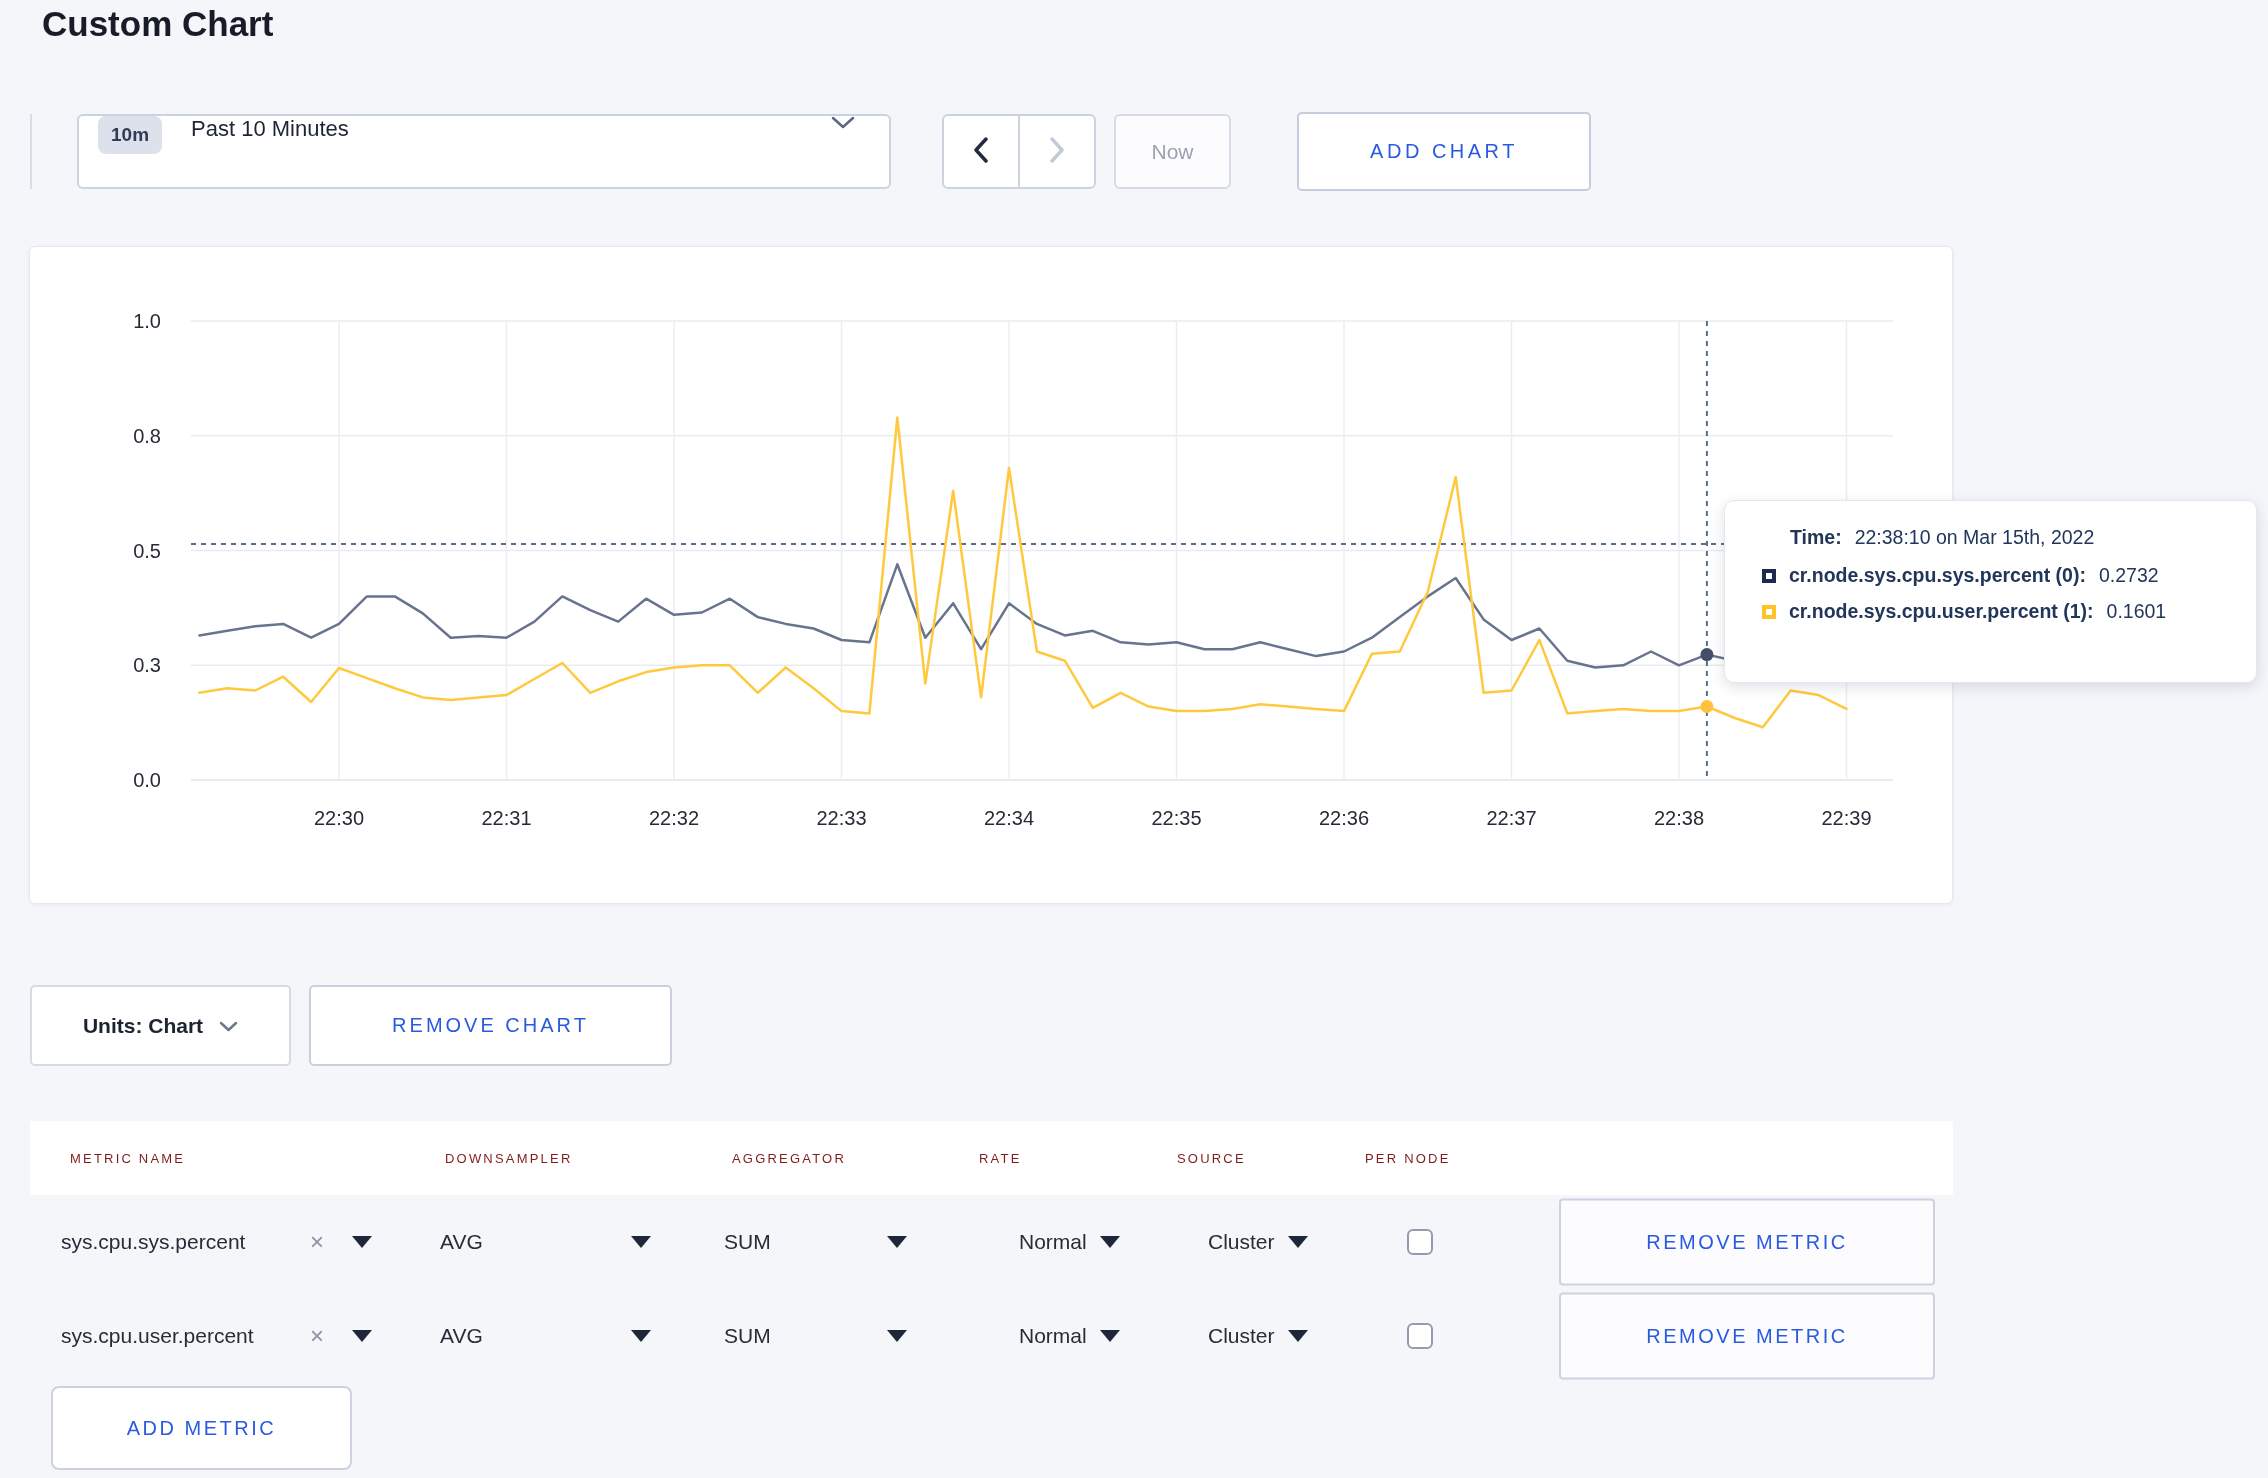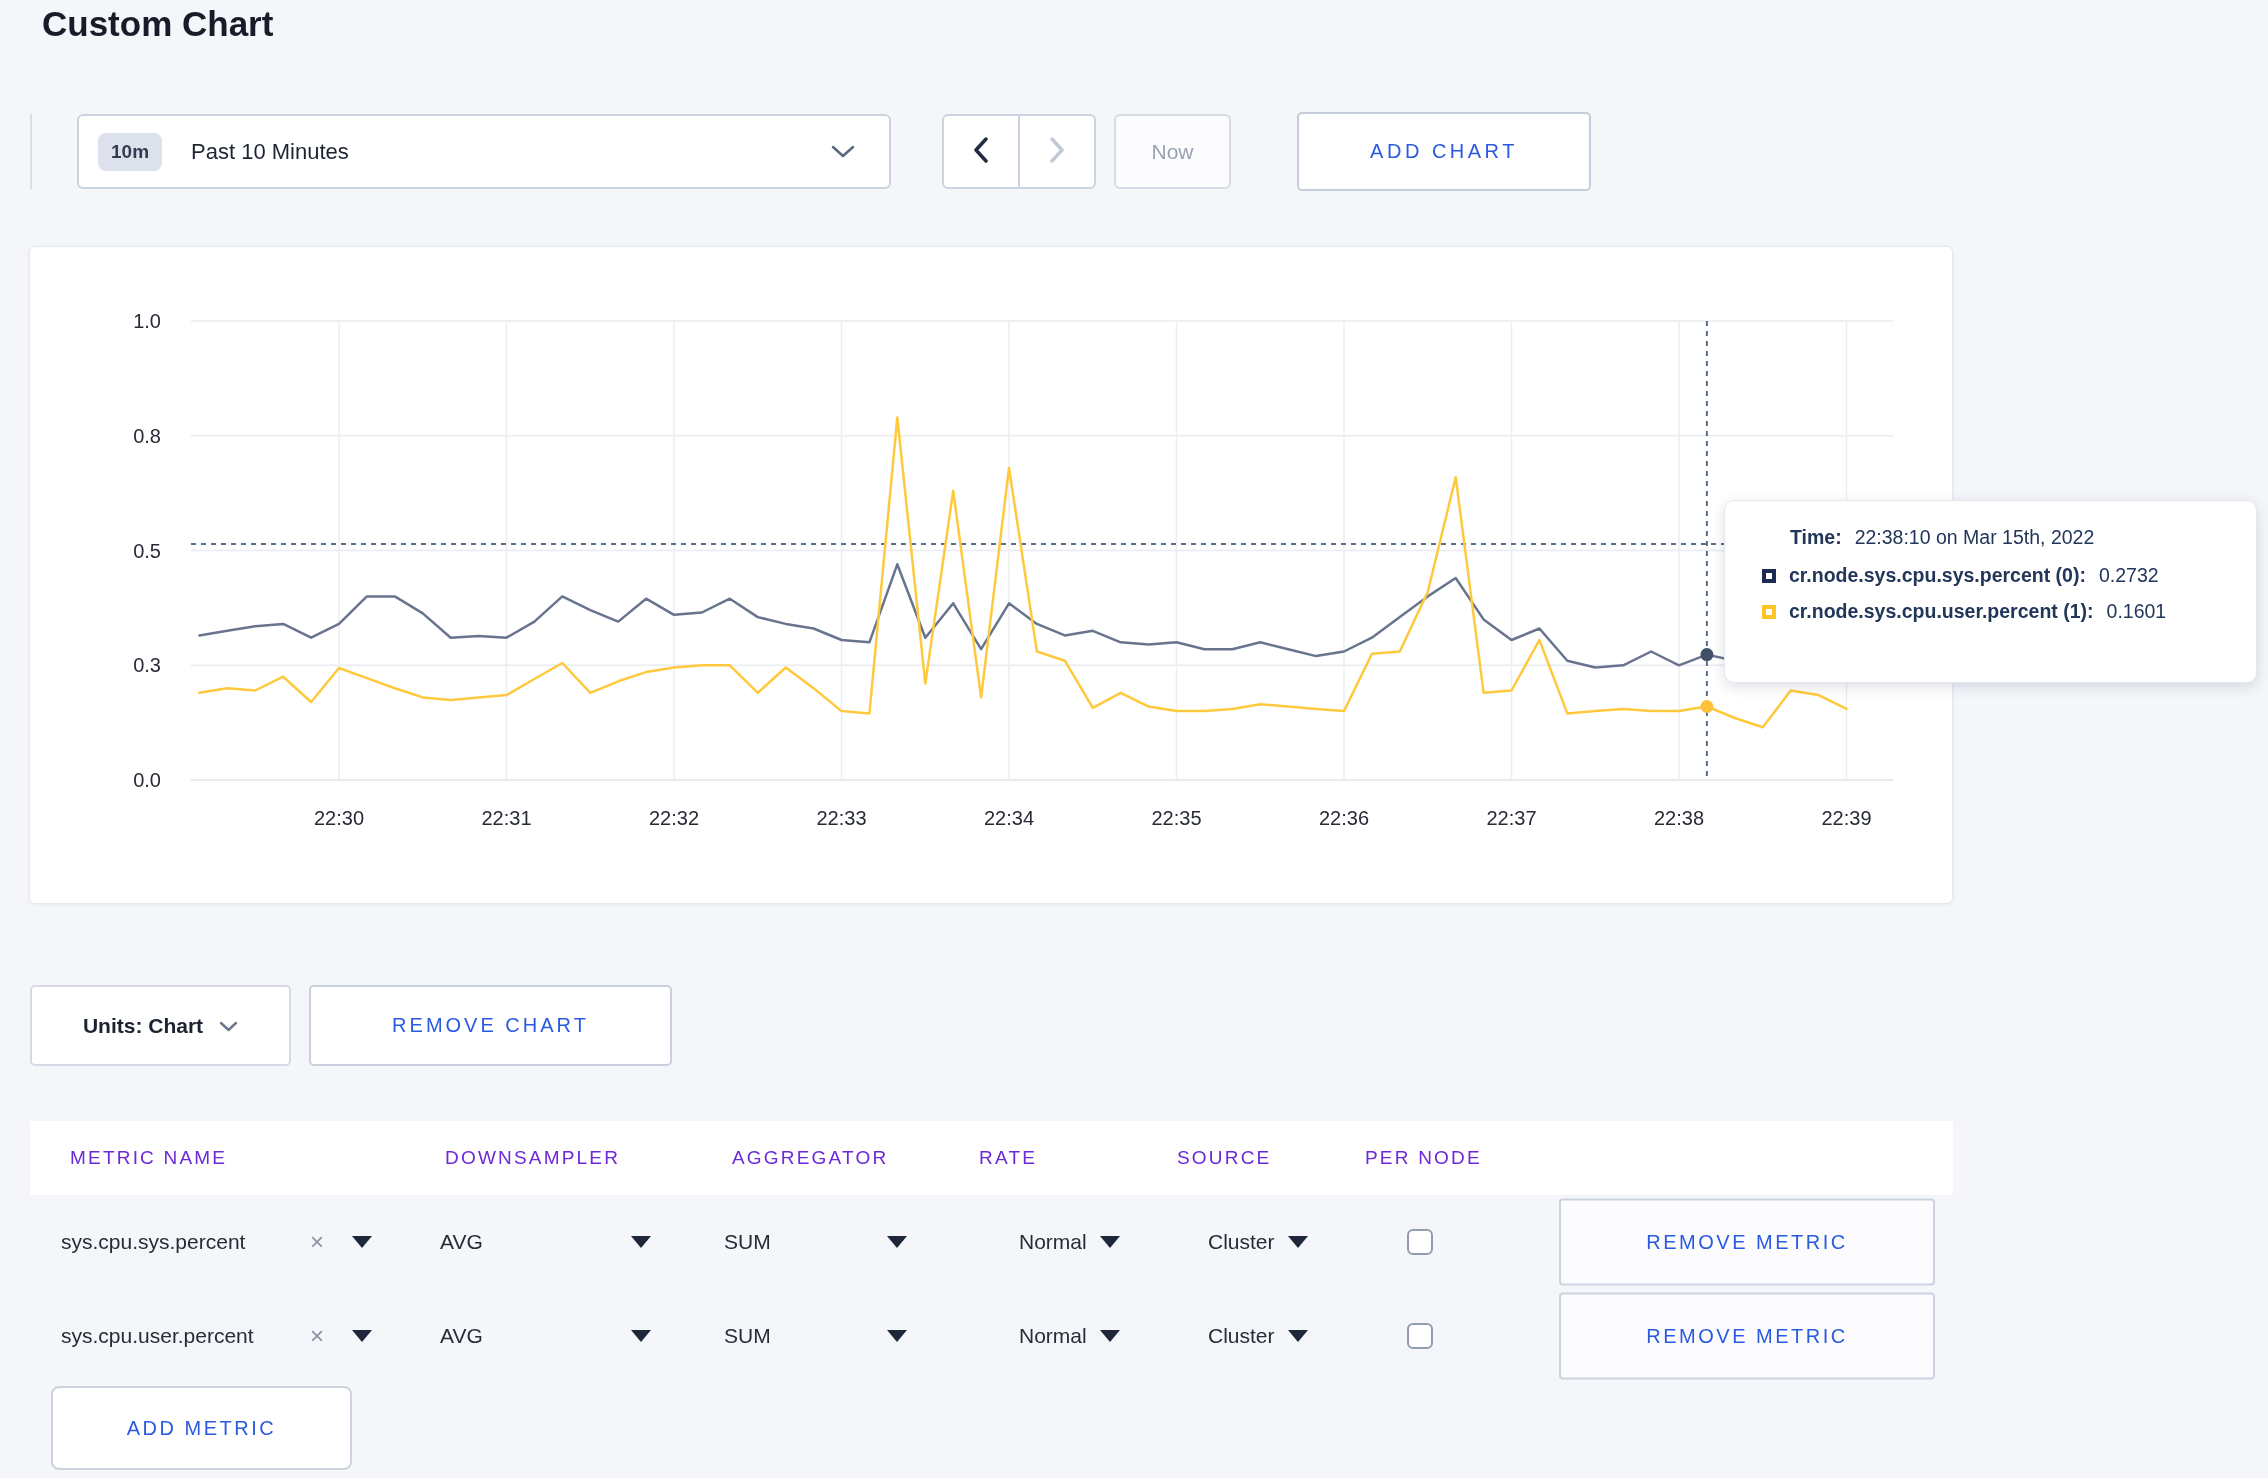--- a/index.html
+++ b/index.html
@@ -5,21 +5,21 @@
   * { margin:0; padding:0; box-sizing:border-box; }
   html,body { width:2268px; height:1478px; overflow:hidden; }
   body { font-family:"Liberation Sans", sans-serif; }
   .page { position:relative; width:2268px; height:1478px; background:#f5f6fa; }
 
   .page-title { position:absolute; left:42px; top:4px; font-size:35px; font-weight:600; color:#171c28; }
 
   
   .tb-divider { position:absolute; left:30px; top:114px; width:2px; height:75px; background:#d9dde7; }
   .time-dropdown { position:absolute; left:77px; top:114px; width:814px; height:75px; background:#fff;
-      border:2px solid #ccd3e0; border-radius:6px; display:flex; align-items:center; cursor:pointer; }
+      border:2px solid #ccd3e0; border-radius:6px; display:flex; align-items:flex-start; cursor:pointer; }
   .time-badge { margin-left:19px; background:#dde1ec; border-radius:8px; padding:8px 13px;
       font-weight:700; font-size:19px; color:#323c52; }
   .time-label { margin-left:29px; font-size:22px; color:#1d2533; font-weight:500; }
   .dd-chev { margin-left:auto; margin-right:34px; display:flex; }
 
   .nav-group { position:absolute; left:942px; top:114px; width:154px; height:75px; background:#fff;
       border:2px solid #ccd3e0; border-radius:6px; display:flex; }
   .nav-btn { flex:1; background:transparent; border:none; display:flex; align-items:center; justify-content:center; cursor:pointer; }
   .nav-btn.prev { border-right:2px solid #ccd3e0; }
   .now-btn { position:absolute; left:1114px; top:114px; width:117px; height:75px; background:#fcfcfe;
@@ -48,22 +48,22 @@
   
   .units-btn { position:absolute; left:30px; top:985px; width:261px; height:81px; background:#fff;
       border:2px solid #d6dae5; border-radius:5px; display:flex; align-items:center; justify-content:center;
       gap:16px; font-size:21px; font-weight:700; color:#1b2230; font-family:inherit; cursor:pointer; }
   .remove-chart-btn { position:absolute; left:309px; top:985px; width:363px; height:81px; background:#fff;
       border:2px solid #c9cfdc; border-radius:5px; color:#2a5ae0; font-size:20px; letter-spacing:3px;
       font-weight:500; font-family:inherit; cursor:pointer; }
 
   
   .table-header { position:absolute; left:30px; top:1121px; width:1923px; height:74px; background:#fff; }
-  .th { position:absolute; top:50%; transform:translateY(-50%); font-size:19px; letter-spacing:2.2px;
-      color:#6d28d9; white-space:nowrap; }
+  .th { position:absolute; top:50%; transform:translateY(-50%); font-size:13px; letter-spacing:2.2px;
+      color:#7f1d1d; white-space:nowrap; }
   .th.c0{left:40px} .th.c1{left:415px} .th.c2{left:702px} .th.c3{left:949px} .th.c4{left:1147px} .th.c5{left:1335px}
 
   .metric-row { position:absolute; left:30px; width:1923px; height:94px; }
   .metric-row.r0 { top:1195px; } .metric-row.r1 { top:1289px; }
   .cell { position:absolute; top:50%; transform:translateY(-50%); font-size:21px; color:#262c38; white-space:nowrap; }
   .m-name { left:31px; }
   .m-x { left:280px; color:#8b93a5; font-size:24px; cursor:pointer; }
   .caret { width:0; height:0; border-left:10px solid transparent; border-right:10px solid transparent;
       border-top:12px solid #1e2739; cursor:pointer; }
   .caret.abs { position:absolute; top:50%; transform:translateY(-50%); }

